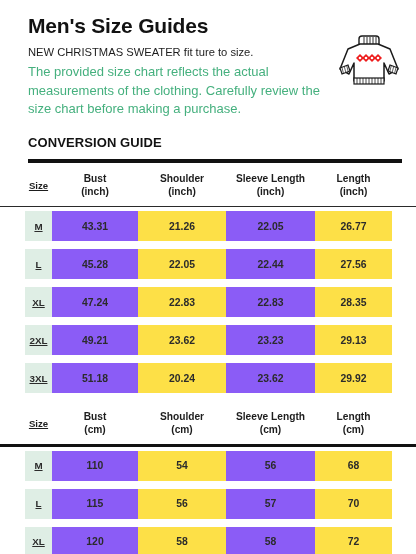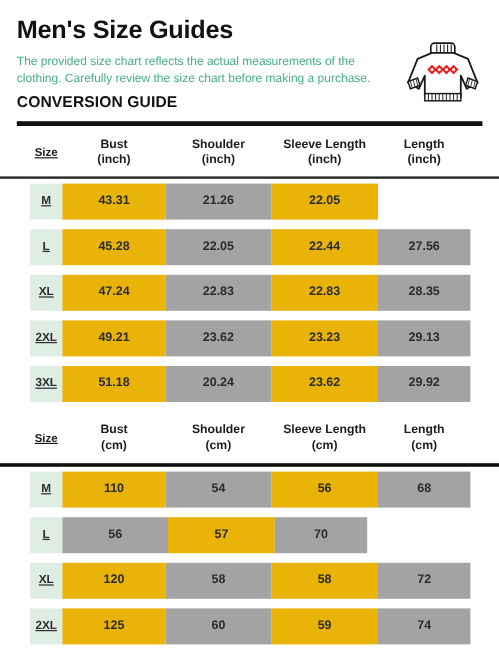--- a/index.html
+++ b/index.html
@@ -18,43 +18,43 @@
   .page {
     position: relative;
     width: 416px;
     height: 554px;
     box-sizing: border-box;
   }
 
   
   .header {
     position: relative;
-    padding: 14px 14px 0 14px;
+    padding: 14px 14px 0 28px;
     box-sizing: border-box;
     border-radius: 26px;
   }
   .title {
     font-size: 21px;
     font-weight: bold;
     letter-spacing: -0.2px;
     line-height: 1.15;
     margin: 0 0 7px 0;
     color: #121212;
   }
   .subtitle {
     font-size: 11.2px;
     line-height: 1.35;
     color: #1d1d1d;
     margin: 0 0 3px 0;
   }
   .desc {
-    font-size: 10px;
+    font-size: 13px;
     line-height: 1.42;
     color: #45b07e;
-    margin: 0 0 3px 0;
+    margin: 0 0 16px 0;
     max-width: 300px;
   }
   .conversion {
     font-size: 13px;
     font-weight: bold;
     letter-spacing: 0.1px;
     color: #121212;
     margin: 1px 0 0 0;
   }
 
@@ -103,26 +103,26 @@
     height: 30px;
     margin-bottom: 8px;
   }
   .row .cell {
     display: flex;
     align-items: center;
     justify-content: center;
     font-size: 10.4px;
     font-weight: bold;
     color: #2b2b2b;
-    background: #a3a3a3;
+    background: #fde047;
     height: 30px;
     box-sizing: border-box;
   }
   .row .cell.hl {
-    background: #eab308;
+    background: #8b5cf6;
   }
   .row .cell.size-col {
     font-size: 9.8px;
     background: #dfeee5;
   }
 
   
   .c-size    { width: 27px; margin-left: 25px; text-decoration: underline; }
   .c-bust    { width: 86px; }
   .c-shoulder{ width: 88px; }
@@ -133,20 +133,21 @@
 
   .spacer-sm { height: 4px; }
 </style>
 </head>
 <body>
 
 <div class="page">
 
   <div class="header">
     <h1 class="title">Men's Size Guides</h1>
+    <p class="subtitle">NEW CHRISTMAS SWEATER fit ture to size.</p>
     <p class="desc">The provided size chart reflects the actual measurements of the clothing. Carefully review the size chart before making a purchase.</p>
     <p class="conversion">CONVERSION GUIDE</p>
 
     <div class="sweater-wrap">
       <svg width="66" height="62" viewBox="0 0 66 62" xmlns="http://www.w3.org/2000/svg">
 
         <path d="M26 4 h14 a3 3 0 0 1 3 3 v6 h-20 v-6 a3 3 0 0 1 3 -3 z" fill="#ffffff" stroke="#1a1a1a" stroke-width="1.4"></path>
         <g stroke="#1a1a1a" stroke-width="0.9">
           <line x1="28" y1="5" x2="28" y2="12"></line>
           <line x1="31" y1="5" x2="31" y2="12"></line>
@@ -211,20 +212,21 @@
       <div class="cell c-length"><span>Length</span><br><span>(inch)</span></div>
     </div>
     <div class="rule-thin"></div>
     <div class="spacer-sm"></div>
 
     <div class="row">
       <div class="cell size-col c-size">M</div>
       <div class="cell hl c-bust">43.31</div>
       <div class="cell c-shoulder">21.26</div>
       <div class="cell hl c-sleeve">22.05</div>
+      <div class="cell c-length">26.77</div>
     </div>
     <div class="row">
       <div class="cell size-col c-size">L</div>
       <div class="cell hl c-bust">45.28</div>
       <div class="cell c-shoulder">22.05</div>
       <div class="cell hl c-sleeve">22.44</div>
       <div class="cell c-length">27.56</div>
     </div>
     <div class="row">
       <div class="cell size-col c-size">XL</div>
@@ -262,20 +264,21 @@
 
     <div class="row">
       <div class="cell size-col c-size">M</div>
       <div class="cell hl c-bust">110</div>
       <div class="cell c-shoulder">54</div>
       <div class="cell hl c-sleeve">56</div>
       <div class="cell c-length">68</div>
     </div>
     <div class="row">
       <div class="cell size-col c-size">L</div>
+      <div class="cell hl c-bust">115</div>
       <div class="cell c-shoulder">56</div>
       <div class="cell hl c-sleeve">57</div>
       <div class="cell c-length">70</div>
     </div>
     <div class="row">
       <div class="cell size-col c-size">XL</div>
       <div class="cell hl c-bust">120</div>
       <div class="cell c-shoulder">58</div>
       <div class="cell hl c-sleeve">58</div>
       <div class="cell c-length">72</div>

